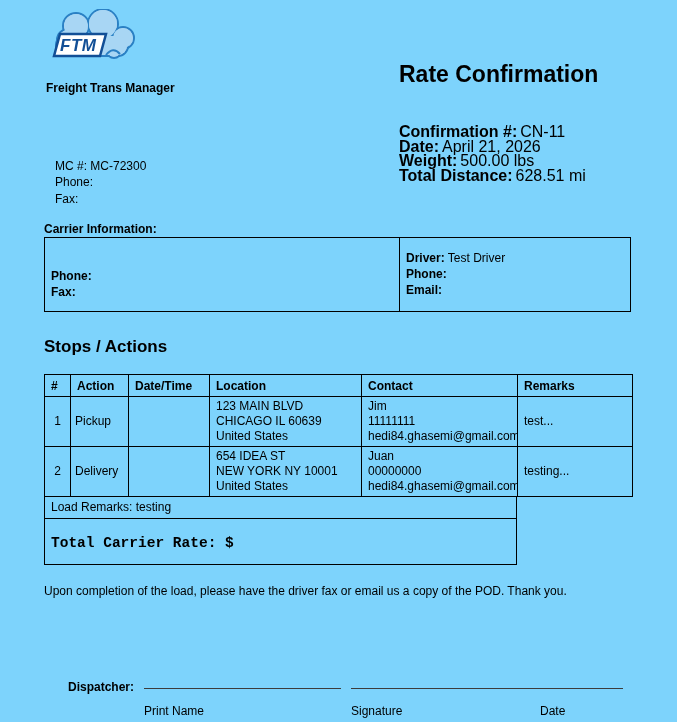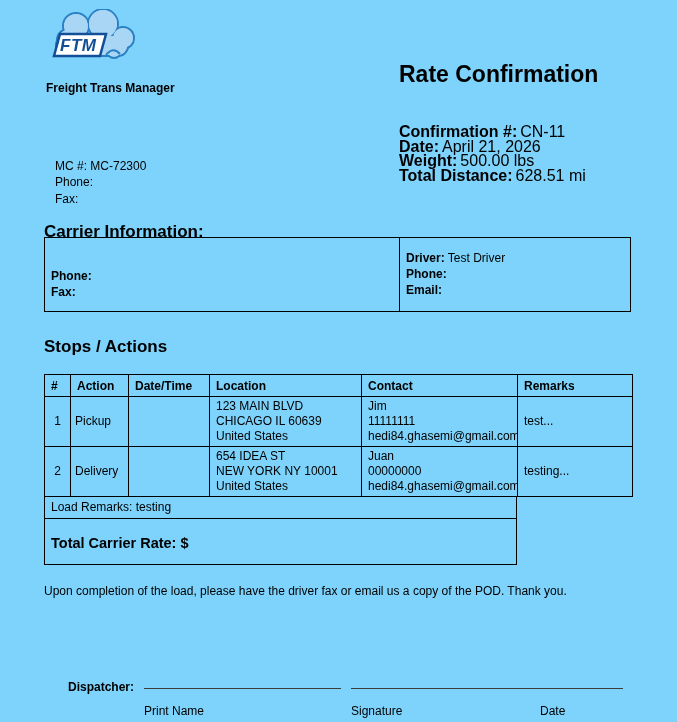--- a/index.html
+++ b/index.html
@@ -9,36 +9,36 @@
 
   .logo{position:absolute;left:52px;top:9px;}
   .company-name{position:absolute;left:46px;top:81px;font-size:12px;font-weight:bold;}
 
   .doc-title{position:absolute;left:399px;top:61px;margin:0;font-size:23px;font-weight:bold;}
   .confirm-details{position:absolute;left:399px;top:108px;font-size:16px;line-height:14.5px;margin-top:17px;}
   .confirm-details .val{margin-left:3px;}
 
   .mc-block{position:absolute;left:55px;top:158px;font-size:12px;line-height:16.3px;}
 
-  .carrier-label{position:absolute;left:44px;top:222px;font-size:17px;font-weight:bold;}
+  .carrier-label{position:absolute;left:44px;top:222px;font-size:12px;font-weight:bold;}
   .carrier-box{position:absolute;left:44px;top:237px;width:585px;height:73px;border:1px solid #000;display:flex;}
   .carrier-left{width:355px;border-right:1px solid #000;box-sizing:border-box;padding:30px 0 0 6px;font-size:12px;line-height:16px;font-weight:bold;}
   .carrier-right{flex:1;box-sizing:border-box;padding:12px 0 0 6px;font-size:12px;line-height:16px;}
 
   .stops-title{position:absolute;left:44px;top:337px;margin:0;font-size:17px;font-weight:bold;}
 
   .stops-table{position:absolute;left:44px;top:374px;border-collapse:collapse;table-layout:fixed;width:588px;font-size:12px;}
   .stops-table th,.stops-table td{border:1px solid #000;padding:0 0 0 6px;overflow:hidden;}
   .stops-table th{text-align:left;height:21px;font-size:12px;}
   .stops-table td{height:49px;vertical-align:middle;line-height:15px;}
   .stops-table td.num{text-align:center;padding-left:0;}
   .stops-table td.action{padding-left:4px;}
 
   .load-remarks{position:absolute;left:44px;top:496px;width:473px;height:23px;border:1px solid #000;box-sizing:border-box;font-size:12px;line-height:21px;padding-left:6px;}
-  .total-box{position:absolute;left:44px;top:518px;width:473px;height:47px;border:1px solid #000;box-sizing:border-box;font-size:14.5px;font-weight:bold;padding:16px 0 0 6px;}
+  .total-box{position:absolute;left:44px;top:518px;width:473px;height:47px;border:1px solid #000;box-sizing:border-box;font-size:14.5px;font-weight:bold;padding:16px 0 0 6px;font-family:Liberation Mono, monospace;}
 
   .pod-note{position:absolute;left:44px;top:584px;font-size:12px;}
 
   .dispatcher{position:absolute;left:52px;top:680px;font-size:12px;font-weight:bold;padding-left:16px;}
   .sig{position:absolute;top:688px;border-top:1px solid #3c3c3c;font-size:12px;padding-top:15px;}
   .sig1{left:144px;width:197px;}
   .sig2{left:351px;width:195px;}
   .sig3{left:540px;width:83px;}
 </style>
 </head>

